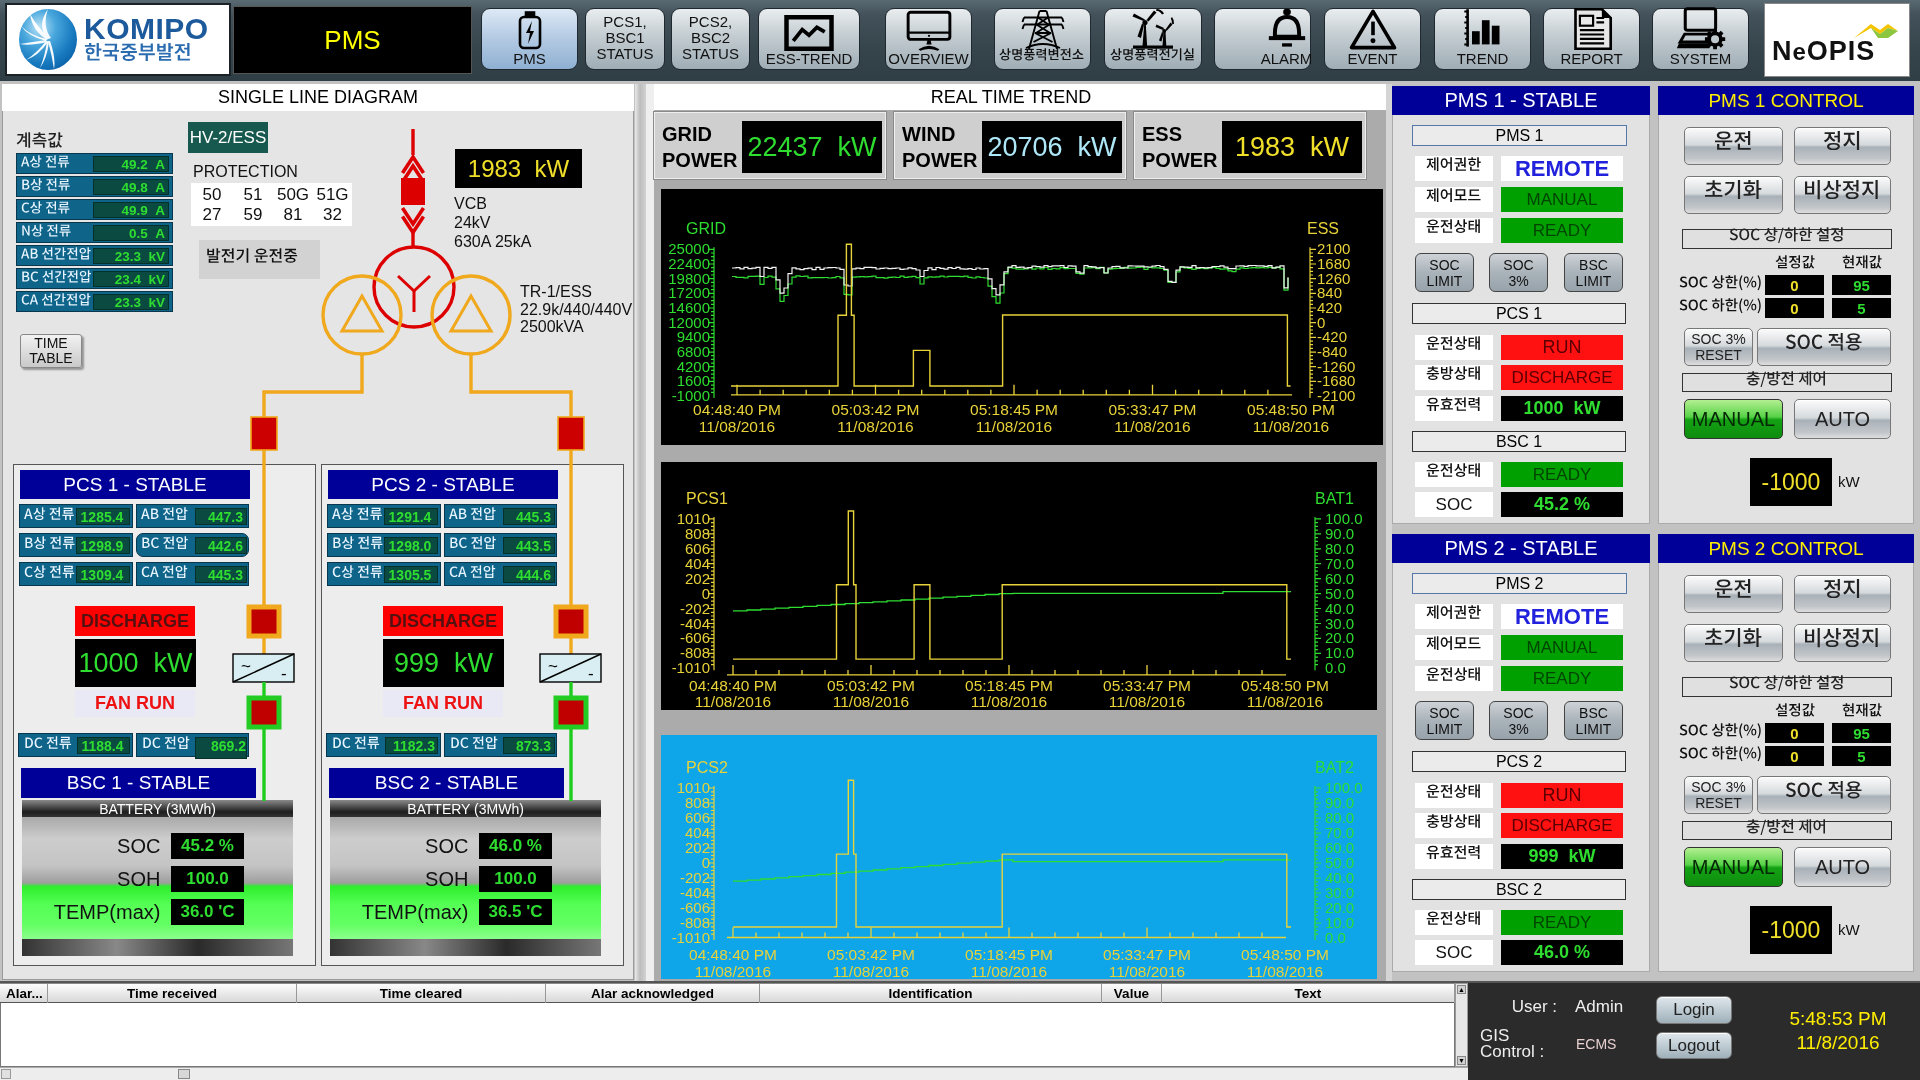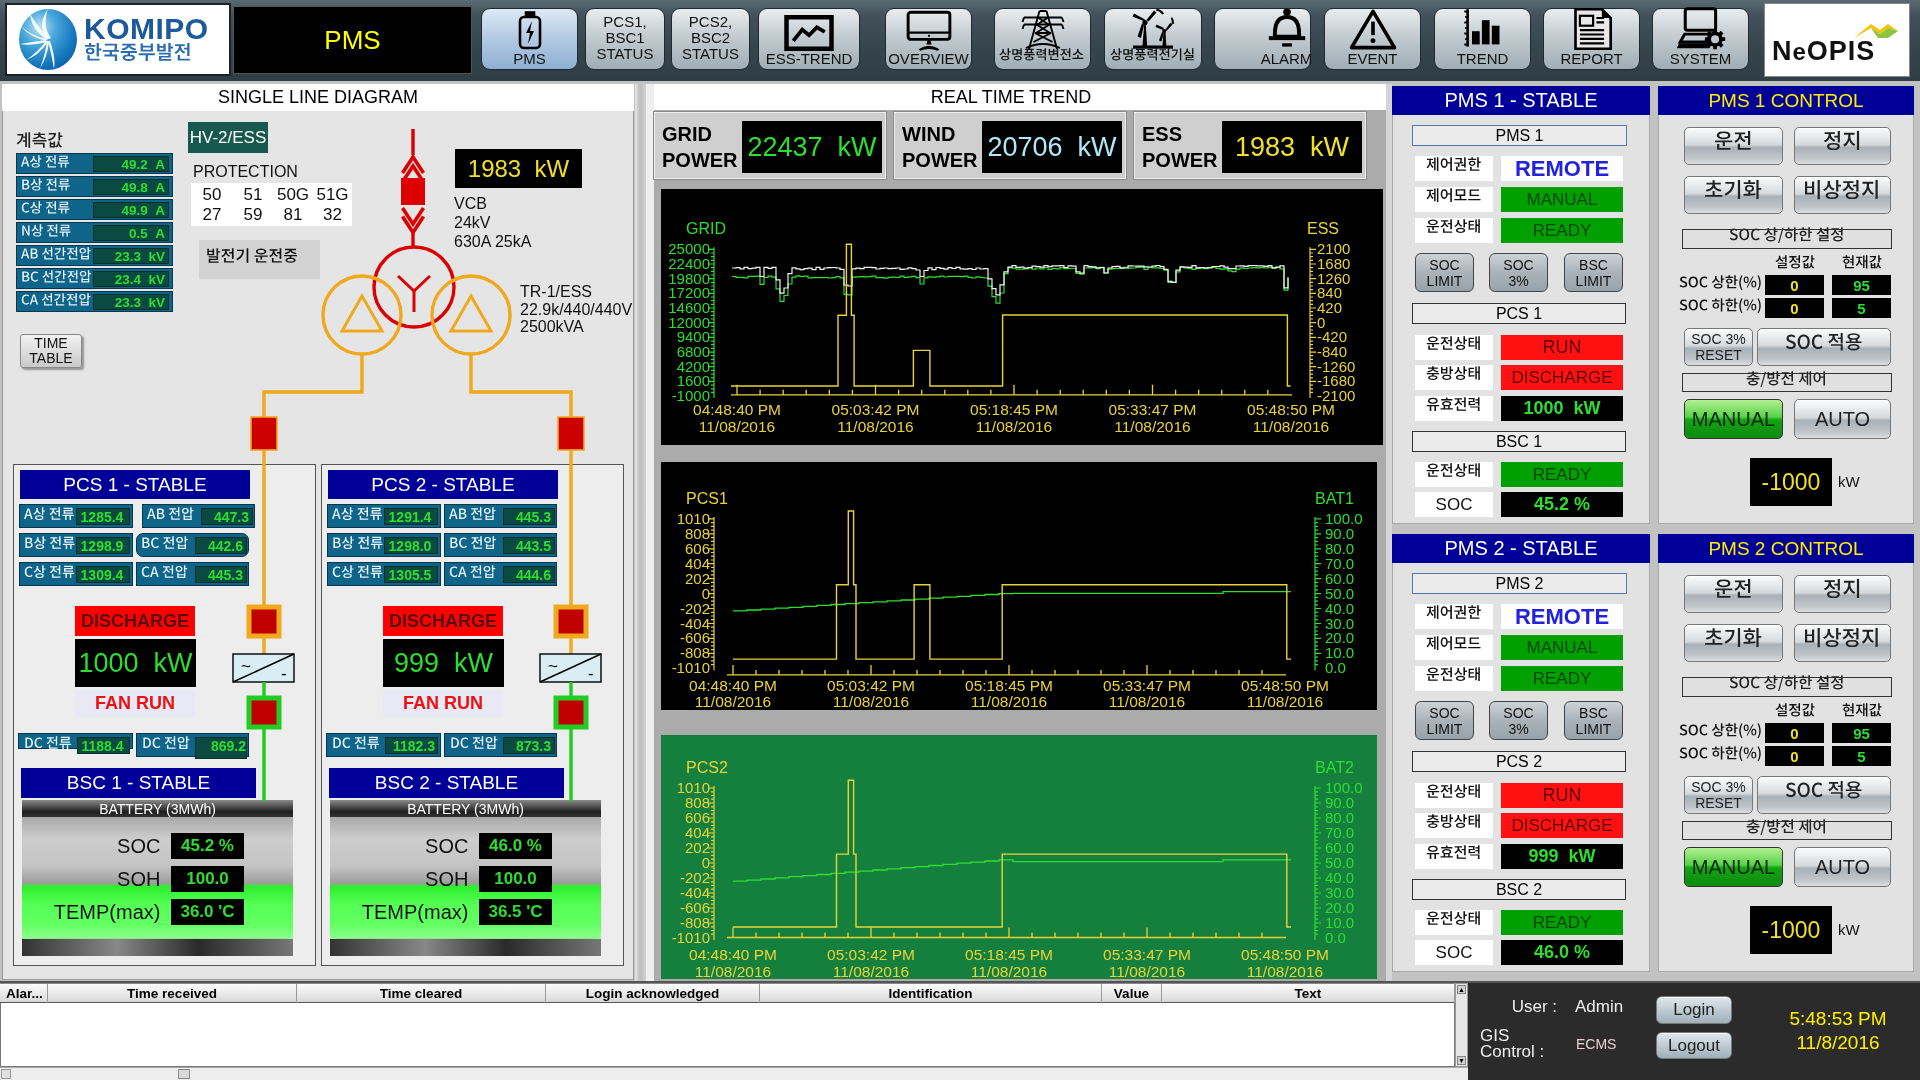--- a/index.html
+++ b/index.html
@@ -284,21 +284,21 @@
 <div class="a" style="left:13px;top:464px;width:303px;height:502px;background:#ededed;border:1px solid #555;"></div>
 <div class="a bluehead" style="left:20px;top:470px;width:230px;height:29px;">PCS 1 - STABLE</div>
 <div class="tealrow" style="left:19px;top:504px;width:114px;height:24px;">
     <div style="position:absolute;left:4px;top:3px;">
       <svg width="52" height="20" viewBox="0 -10.9 52 20" style="overflow:visible;display:block;">
         <path d="M0.0 0.0 3.4 -10.3H5.3L8.7 0.0H7.0L5.3 -5.6Q5.1 -6.4 4.8 -7.3Q4.6 -8.2 4.4 -9.0H4.3Q4.1 -8.2 3.8 -7.3Q3.6 -6.4 3.3 -5.6L1.7 0.0ZM1.9 -2.9V-4.2H6.7V-2.9Z M12.3 -11.0H13.5V-9.7Q13.5 -8.5 13.1 -7.4Q12.7 -6.3 11.9 -5.5Q11.1 -4.7 10.0 -4.3L9.2 -5.4Q10.2 -5.8 10.9 -6.5Q11.6 -7.1 12.0 -8.0Q12.3 -8.8 12.3 -9.7ZM12.6 -11.0H13.8V-9.6Q13.8 -9.0 14.0 -8.4Q14.2 -7.8 14.6 -7.3Q15.0 -6.8 15.5 -6.4Q16.1 -6.0 16.8 -5.8L16.0 -4.6Q15.0 -5.0 14.2 -5.8Q13.4 -6.5 13.0 -7.5Q12.6 -8.5 12.6 -9.6ZM17.9 -11.6H19.3V-4.0H17.9ZM18.9 -8.5H21.1V-7.3H18.9ZM15.2 -3.6Q16.5 -3.6 17.5 -3.4Q18.4 -3.1 19.0 -2.5Q19.5 -2.0 19.5 -1.2Q19.5 -0.5 19.0 0.0Q18.4 0.6 17.5 0.9Q16.5 1.1 15.2 1.1Q13.9 1.1 12.9 0.9Q12.0 0.6 11.5 0.0Q11.0 -0.5 11.0 -1.2Q11.0 -2.0 11.5 -2.5Q12.0 -3.1 12.9 -3.4Q13.9 -3.6 15.2 -3.6ZM15.2 -2.5Q14.3 -2.5 13.7 -2.4Q13.1 -2.2 12.7 -1.9Q12.4 -1.7 12.4 -1.2Q12.4 -0.8 12.7 -0.6Q13.1 -0.3 13.7 -0.1Q14.3 -0.0 15.2 -0.0Q16.1 -0.0 16.7 -0.1Q17.4 -0.3 17.7 -0.6Q18.0 -0.8 18.0 -1.2Q18.0 -1.7 17.7 -1.9Q17.4 -2.2 16.7 -2.4Q16.1 -2.5 15.2 -2.5Z M32.2 -8.2H35.3V-7.0H32.2ZM34.5 -11.6H36.0V-2.3H34.5ZM27.7 -0.3H36.3V0.9H27.7ZM27.7 -3.1H29.2V0.4H27.7ZM28.5 -10.0H29.7V-9.1Q29.7 -7.9 29.3 -6.8Q28.9 -5.8 28.1 -5.0Q27.3 -4.2 26.1 -3.8L25.4 -5.0Q26.1 -5.2 26.7 -5.7Q27.3 -6.1 27.7 -6.6Q28.1 -7.2 28.3 -7.8Q28.5 -8.4 28.5 -9.1ZM28.8 -10.0H30.0V-9.1Q30.0 -8.3 30.3 -7.5Q30.7 -6.8 31.4 -6.2Q32.0 -5.6 33.0 -5.2L32.3 -4.1Q31.2 -4.5 30.4 -5.2Q29.6 -6.0 29.2 -7.0Q28.8 -8.0 28.8 -9.1ZM25.8 -10.7H32.7V-9.5H25.8Z M38.3 -4.1H49.8V-2.9H38.3ZM41.1 -3.4H42.6V1.2H41.1ZM45.5 -3.4H47.0V1.2H45.5ZM39.6 -11.2H48.5V-7.7H41.1V-5.6H39.6V-8.8H47.0V-10.0H39.6ZM39.6 -6.4H48.8V-5.2H39.6Z" fill="#e8f4ff"></path>
       </svg>
     </div>
     <div class="tr-inset" style="left:56px;top:3px;width:54px;height:17px;font-size:14px;padding-right:2px;line-height:16px;text-align:center;">1285.4</div>
   </div>
-<div class="tealrow" style="left:142px;top:504px;width:113px;height:24px;">
+<div class="tealrow" style="left:136px;top:504px;width:113px;height:24px;">
     <div style="position:absolute;left:4px;top:3px;">
       <svg width="48" height="20" viewBox="0 -10.9 48 20" style="overflow:visible;display:block;">
         <path d="M0.0 0.0 3.4 -10.3H5.3L8.7 0.0H7.0L5.3 -5.6Q5.1 -6.4 4.8 -7.3Q4.6 -8.2 4.4 -9.0H4.3Q4.1 -8.2 3.8 -7.3Q3.6 -6.4 3.3 -5.6L1.7 0.0ZM1.9 -2.9V-4.2H6.7V-2.9Z M10.1 0.0V-10.3H13.3Q14.3 -10.3 15.1 -10.1Q16.0 -9.8 16.4 -9.3Q16.9 -8.7 16.9 -7.8Q16.9 -7.3 16.7 -6.8Q16.5 -6.4 16.2 -6.0Q15.9 -5.7 15.4 -5.5V-5.5Q16.3 -5.3 16.9 -4.7Q17.5 -4.1 17.5 -3.0Q17.5 -2.0 16.9 -1.3Q16.4 -0.7 15.5 -0.3Q14.7 0.0 13.5 0.0ZM11.7 -6.0H13.1Q14.3 -6.0 14.8 -6.4Q15.3 -6.8 15.3 -7.6Q15.3 -8.4 14.8 -8.7Q14.2 -9.0 13.1 -9.0H11.7ZM11.7 -1.3H13.3Q14.5 -1.3 15.2 -1.7Q15.9 -2.2 15.9 -3.1Q15.9 -4.0 15.2 -4.4Q14.6 -4.8 13.3 -4.8H11.7Z M28.7 -8.2H31.8V-7.0H28.7ZM31.0 -11.6H32.4V-2.3H31.0ZM24.2 -0.3H32.8V0.9H24.2ZM24.2 -3.1H25.6V0.4H24.2ZM25.0 -10.0H26.2V-9.1Q26.2 -7.9 25.7 -6.8Q25.3 -5.8 24.5 -5.0Q23.7 -4.2 22.6 -3.8L21.8 -5.0Q22.6 -5.2 23.2 -5.7Q23.7 -6.1 24.1 -6.6Q24.6 -7.2 24.8 -7.8Q25.0 -8.4 25.0 -9.1ZM25.3 -10.0H26.4V-9.1Q26.4 -8.3 26.8 -7.5Q27.1 -6.8 27.8 -6.2Q28.5 -5.6 29.5 -5.2L28.7 -4.1Q27.6 -4.5 26.8 -5.2Q26.1 -6.0 25.7 -7.0Q25.3 -8.0 25.3 -9.1ZM22.3 -10.7H29.1V-9.5H22.3Z M38.3 -11.0Q39.3 -11.0 40.0 -10.6Q40.8 -10.3 41.2 -9.6Q41.7 -8.9 41.7 -8.0Q41.7 -7.2 41.2 -6.5Q40.8 -5.8 40.0 -5.4Q39.3 -5.0 38.3 -5.0Q37.3 -5.0 36.5 -5.4Q35.8 -5.8 35.3 -6.5Q34.9 -7.2 34.9 -8.0Q34.9 -8.9 35.3 -9.6Q35.8 -10.3 36.5 -10.6Q37.3 -11.0 38.3 -11.0ZM38.3 -9.8Q37.7 -9.8 37.3 -9.6Q36.8 -9.4 36.6 -9.0Q36.3 -8.6 36.3 -8.0Q36.3 -7.5 36.6 -7.1Q36.8 -6.7 37.3 -6.5Q37.7 -6.3 38.3 -6.3Q38.9 -6.3 39.3 -6.5Q39.7 -6.7 40.0 -7.1Q40.2 -7.5 40.2 -8.0Q40.2 -8.6 40.0 -9.0Q39.7 -9.4 39.3 -9.6Q38.9 -9.8 38.3 -9.8ZM43.2 -11.6H44.7V-4.7H43.2ZM44.3 -8.8H46.5V-7.6H44.3ZM36.5 -4.1H38.0V-2.7H43.3V-4.1H44.7V1.0H36.5ZM38.0 -1.6V-0.2H43.3V-1.6Z" fill="#e8f4ff"></path>
       </svg>
     </div>
     <div class="tr-inset" style="left:58px;top:3px;width:52px;height:17px;font-size:14px;padding-right:3px;line-height:16px;">447.3</div>
   </div>
 <div class="tealrow" style="left:19px;top:533px;width:114px;height:24px;">
     <div style="position:absolute;left:4px;top:3px;">
       <svg width="53" height="20" viewBox="0 -10.9 53 20" style="overflow:visible;display:block;">
@@ -327,21 +327,21 @@
     <div style="position:absolute;left:4px;top:3px;">
       <svg width="48" height="20" viewBox="0 -10.9 48 20" style="overflow:visible;display:block;">
         <path d="M5.4 0.2Q4.4 0.2 3.6 -0.2Q2.7 -0.5 2.1 -1.2Q1.5 -1.9 1.1 -2.9Q0.8 -3.9 0.8 -5.1Q0.8 -6.4 1.1 -7.4Q1.5 -8.4 2.1 -9.1Q2.8 -9.8 3.6 -10.1Q4.5 -10.5 5.5 -10.5Q6.4 -10.5 7.2 -10.1Q7.9 -9.7 8.4 -9.2L7.5 -8.2Q7.1 -8.6 6.6 -8.8Q6.1 -9.1 5.5 -9.1Q4.6 -9.1 3.9 -8.6Q3.2 -8.1 2.8 -7.3Q2.5 -6.4 2.5 -5.2Q2.5 -4.0 2.8 -3.1Q3.2 -2.2 3.9 -1.7Q4.5 -1.2 5.4 -1.2Q6.1 -1.2 6.7 -1.5Q7.3 -1.8 7.7 -2.3L8.6 -1.3Q8.0 -0.6 7.2 -0.2Q6.4 0.2 5.4 0.2Z M9.0 0.0 12.5 -10.3H14.3L17.7 0.0H16.0L14.4 -5.6Q14.1 -6.4 13.9 -7.3Q13.6 -8.2 13.4 -9.0H13.3Q13.1 -8.2 12.9 -7.3Q12.6 -6.4 12.4 -5.6L10.7 0.0ZM11.0 -2.9V-4.2H15.8V-2.9Z M28.4 -8.2H31.5V-7.0H28.4ZM30.7 -11.6H32.1V-2.3H30.7ZM23.9 -0.3H32.5V0.9H23.9ZM23.9 -3.1H25.3V0.4H23.9ZM24.7 -10.0H25.9V-9.1Q25.9 -7.9 25.4 -6.8Q25.0 -5.8 24.2 -5.0Q23.4 -4.2 22.3 -3.8L21.5 -5.0Q22.3 -5.2 22.9 -5.7Q23.4 -6.1 23.9 -6.6Q24.3 -7.2 24.5 -7.8Q24.7 -8.4 24.7 -9.1ZM25.0 -10.0H26.2V-9.1Q26.2 -8.3 26.5 -7.5Q26.8 -6.8 27.5 -6.2Q28.2 -5.6 29.2 -5.2L28.4 -4.1Q27.3 -4.5 26.6 -5.2Q25.8 -6.0 25.4 -7.0Q25.0 -8.0 25.0 -9.1ZM22.0 -10.7H28.8V-9.5H22.0Z M38.0 -11.0Q39.0 -11.0 39.7 -10.6Q40.5 -10.3 40.9 -9.6Q41.4 -8.9 41.4 -8.0Q41.4 -7.2 40.9 -6.5Q40.5 -5.8 39.7 -5.4Q39.0 -5.0 38.0 -5.0Q37.0 -5.0 36.3 -5.4Q35.5 -5.8 35.0 -6.5Q34.6 -7.2 34.6 -8.0Q34.6 -8.9 35.0 -9.6Q35.5 -10.3 36.3 -10.6Q37.0 -11.0 38.0 -11.0ZM38.0 -9.8Q37.4 -9.8 37.0 -9.6Q36.5 -9.4 36.3 -9.0Q36.0 -8.6 36.0 -8.0Q36.0 -7.5 36.3 -7.1Q36.5 -6.7 37.0 -6.5Q37.4 -6.3 38.0 -6.3Q38.6 -6.3 39.0 -6.5Q39.4 -6.7 39.7 -7.1Q40.0 -7.5 40.0 -8.0Q40.0 -8.6 39.7 -9.0Q39.4 -9.4 39.0 -9.6Q38.6 -9.8 38.0 -9.8ZM42.9 -11.6H44.4V-4.7H42.9ZM44.0 -8.8H46.2V-7.6H44.0ZM36.2 -4.1H37.7V-2.7H43.0V-4.1H44.4V1.0H36.2ZM37.7 -1.6V-0.2H43.0V-1.6Z" fill="#e8f4ff"></path>
       </svg>
     </div>
     <div class="tr-inset" style="left:58px;top:3px;width:52px;height:17px;font-size:14px;padding-right:3px;line-height:16px;">445.3</div>
   </div>
 <div class="a" style="left:75px;top:606px;width:120px;height:30px;background:#ff0000;display:flex;align-items:center;justify-content:center;font-size:18px;font-weight:bold;color:#531111;">DISCHARGE</div>
 <div class="a disp" style="left:75px;top:639px;width:121px;height:48px;font-size:27px;font-weight:normal;">1000&nbsp;&nbsp;kW</div>
 <div class="a" style="left:75px;top:690px;width:120px;height:27px;background:#e9e9f6;display:flex;align-items:center;justify-content:center;font-size:18px;font-weight:bold;color:#ee1111;">FAN RUN</div>
-<div class="tealrow" style="left:18px;top:733px;width:115px;height:16px;">
+<div class="tealrow" style="left:18px;top:733px;width:115px;height:24px;">
     <div style="position:absolute;left:5px;top:3px;">
       <svg width="49" height="20" viewBox="0 -10.9 49 20" style="overflow:visible;display:block;">
         <path d="M1.4 0.0V-10.3H4.0Q5.6 -10.3 6.7 -9.7Q7.8 -9.2 8.4 -8.0Q9.0 -6.9 9.0 -5.2Q9.0 -3.5 8.4 -2.4Q7.8 -1.2 6.8 -0.6Q5.7 0.0 4.1 0.0ZM3.0 -1.3H3.9Q5.0 -1.3 5.8 -1.8Q6.5 -2.2 6.9 -3.1Q7.3 -3.9 7.3 -5.2Q7.3 -6.5 6.9 -7.3Q6.5 -8.2 5.8 -8.6Q5.0 -9.0 3.9 -9.0H3.0Z M15.2 0.2Q14.2 0.2 13.4 -0.2Q12.5 -0.5 11.9 -1.2Q11.3 -1.9 10.9 -2.9Q10.6 -3.9 10.6 -5.1Q10.6 -6.4 10.9 -7.4Q11.3 -8.4 11.9 -9.1Q12.6 -9.8 13.4 -10.1Q14.3 -10.5 15.2 -10.5Q16.2 -10.5 16.9 -10.1Q17.7 -9.7 18.2 -9.2L17.3 -8.2Q16.9 -8.6 16.4 -8.8Q15.9 -9.1 15.3 -9.1Q14.4 -9.1 13.7 -8.6Q13.0 -8.1 12.6 -7.3Q12.3 -6.4 12.3 -5.2Q12.3 -4.0 12.6 -3.1Q13.0 -2.2 13.7 -1.7Q14.3 -1.2 15.2 -1.2Q15.9 -1.2 16.5 -1.5Q17.0 -1.8 17.5 -2.3L18.4 -1.3Q17.8 -0.6 17.0 -0.2Q16.2 0.2 15.2 0.2Z M29.4 -8.2H32.6V-7.0H29.4ZM31.8 -11.6H33.2V-2.3H31.8ZM24.9 -0.3H33.6V0.9H24.9ZM24.9 -3.1H26.4V0.4H24.9ZM25.7 -10.0H26.9V-9.1Q26.9 -7.9 26.5 -6.8Q26.1 -5.8 25.3 -5.0Q24.5 -4.2 23.4 -3.8L22.6 -5.0Q23.4 -5.2 23.9 -5.7Q24.5 -6.1 24.9 -6.6Q25.3 -7.2 25.5 -7.8Q25.7 -8.4 25.7 -9.1ZM26.0 -10.0H27.2V-9.1Q27.2 -8.3 27.6 -7.5Q27.9 -6.8 28.6 -6.2Q29.3 -5.6 30.2 -5.2L29.5 -4.1Q28.4 -4.5 27.6 -5.2Q26.9 -6.0 26.5 -7.0Q26.0 -8.0 26.0 -9.1ZM23.0 -10.7H29.9V-9.5H23.0Z M35.5 -4.1H47.1V-2.9H35.5ZM38.4 -3.4H39.8V1.2H38.4ZM42.8 -3.4H44.2V1.2H42.8ZM36.9 -11.2H45.7V-7.7H38.4V-5.6H36.9V-8.8H44.2V-10.0H36.9ZM36.9 -6.4H46.0V-5.2H36.9Z" fill="#e8f4ff"></path>
       </svg>
     </div>
     <div class="tr-inset" style="left:58px;top:3px;width:53px;height:17px;font-size:14px;padding-right:2px;line-height:16px;text-align:center;">1188.4</div>
   </div>
 <div class="tealrow" style="left:136px;top:733px;width:113px;height:24px;">
     <div style="position:absolute;left:5px;top:3px;">
       <svg width="49" height="20" viewBox="0 -10.9 49 20" style="overflow:visible;display:block;">
@@ -585,21 +585,21 @@
       <text x="348.0" y="228.9" font-size="15.5" fill="#e8d23a" text-anchor="middle" font-family="Liberation Sans">05:18:45 PM</text>
       <text x="348.0" y="244.9" font-size="15.5" fill="#e8d23a" text-anchor="middle" font-family="Liberation Sans">11/08/2016</text>
       <text x="486.0" y="228.9" font-size="15.5" fill="#e8d23a" text-anchor="middle" font-family="Liberation Sans">05:33:47 PM</text>
       <text x="486.0" y="244.9" font-size="15.5" fill="#e8d23a" text-anchor="middle" font-family="Liberation Sans">11/08/2016</text>
       <text x="624.0" y="228.9" font-size="15.5" fill="#e8d23a" text-anchor="middle" font-family="Liberation Sans">05:48:50 PM</text>
       <text x="624.0" y="244.9" font-size="15.5" fill="#e8d23a" text-anchor="middle" font-family="Liberation Sans">11/08/2016</text>
       <path d="M72,148.9 H86.0 V148.0 H100.0 V147.1 H114.0 V146.2 H128.0 V145.3 H142.0 V144.3 H156.0 V143.4 H170.0 V142.5 H184.0 V141.6 H198.0 V140.7 H212.0 V139.8 H226.0 V138.9 H240.0 V138.0 H254.0 V137.1 H268.0 V136.1 H282.0 V135.2 H296.0 V134.3 H310.0 V133.4 H324.0 V132.5 H338.0 V131.6 H352.0 V131.4 H366.0 V131.4 H380.0 V131.4 H394.0 V131.4 H408.0 V131.4 H422.0 V131.4 H436.0 V131.4 H450.0 V131.4 H464.0 V131.4 H478.0 V131.4 H492.0 V131.4 H506.0 V131.4 H520.0 V131.4 H534.0 V131.4 H548.0 V131.4 H562.0 V129.6 H576.0 V129.6 H590.0 V129.6 H604.0 V129.6 H618.0 V129.6 H630.0 V129.6" fill="none" stroke="#2edd30" stroke-width="1.3"></path>
       <path d="M72,197.1 H175.5 V122.7 H187.3 V49 H192.6 V122.7 H195 V197.1 H253.1 V122.7 H268.9 V197.1 H341.2 V122.7 H625.8 V197.1 H630" fill="none" stroke="#e8d23a" stroke-width="1.4"></path>
     </svg>
   </div>
-<div class="a" style="left:661px;top:735px;width:716px;height:244px;background:#15803d;">
+<div class="a" style="left:661px;top:735px;width:716px;height:244px;background:#0ea5e9;">
     <svg width="716" height="244" viewBox="0 0 716 244" style="display:block;">
       <text x="25" y="38" font-size="16" fill="#e8d23a" font-family="Liberation Sans">PCS2</text>
       <text x="654" y="38" font-size="16" fill="#2edd30" font-family="Liberation Sans">BAT2</text>
       <text x="49" y="58.0" font-size="15" fill="#e8d23a" text-anchor="end" font-family="Liberation Sans">1010</text>
       <text x="49" y="73.0" font-size="15" fill="#e8d23a" text-anchor="end" font-family="Liberation Sans">808</text>
       <text x="49" y="88.0" font-size="15" fill="#e8d23a" text-anchor="end" font-family="Liberation Sans">606</text>
       <text x="49" y="103.0" font-size="15" fill="#e8d23a" text-anchor="end" font-family="Liberation Sans">404</text>
       <text x="49" y="118.0" font-size="15" fill="#e8d23a" text-anchor="end" font-family="Liberation Sans">202</text>
       <text x="49" y="133.0" font-size="15" fill="#e8d23a" text-anchor="end" font-family="Liberation Sans">0</text>
       <text x="49" y="148.0" font-size="15" fill="#e8d23a" text-anchor="end" font-family="Liberation Sans">-202</text>
@@ -870,21 +870,21 @@
 <div class="a" style="left:1684px;top:847px;width:99px;height:40px;border:1px solid #333;border-radius:5px;background:linear-gradient(180deg,#b4ef92 0%,#58d348 44%,#14a214 52%,#0e8c0e 100%);display:flex;align-items:center;justify-content:center;font-size:20px;color:#072807;">MANUAL</div>
 <div class="silverbtn" style="left:1794px;top:847px;width:97px;height:40px;font-size:20px;">AUTO</div>
 <div class="rowval" style="left:1750px;top:906px;width:82px;height:48px;background:#000;color:#f0e02a;font-size:23px;font-weight:normal;">-1000</div>
 <div class="a" style="left:1838px;top:921px;font-size:15px;color:#111;">kW</div>
 <div class="a" style="left:0;top:981px;width:1920px;height:2px;background:#555;"></div>
 <div class="a" style="left:0;top:983px;width:1468px;height:97px;background:#f0f0f0;"></div>
 <div class="a" style="left:0;top:983px;width:1455px;height:20px;background:linear-gradient(180deg,#fdfdfd,#d8d8d8);border-top:1px solid #888;border-bottom:1px solid #555;">
     <div style="position:absolute;left:0px;top:0;width:48px;height:19px;border-right:1px solid #999;display:flex;align-items:center;justify-content:flex-start;font-size:13.5px;font-weight:bold;color:#000;padding-left:6px;">Alar...</div>
     <div style="position:absolute;left:48px;top:0;width:249px;height:19px;border-right:1px solid #999;display:flex;align-items:center;justify-content:center;font-size:13.5px;font-weight:bold;color:#000;padding-left:0px;">Time received</div>
     <div style="position:absolute;left:297px;top:0;width:249px;height:19px;border-right:1px solid #999;display:flex;align-items:center;justify-content:center;font-size:13.5px;font-weight:bold;color:#000;padding-left:0px;">Time cleared</div>
-    <div style="position:absolute;left:546px;top:0;width:214px;height:19px;border-right:1px solid #999;display:flex;align-items:center;justify-content:center;font-size:13.5px;font-weight:bold;color:#000;padding-left:0px;">Login acknowledged</div>
+    <div style="position:absolute;left:546px;top:0;width:214px;height:19px;border-right:1px solid #999;display:flex;align-items:center;justify-content:center;font-size:13.5px;font-weight:bold;color:#000;padding-left:0px;">Alar acknowledged</div>
     <div style="position:absolute;left:760px;top:0;width:342px;height:19px;border-right:1px solid #999;display:flex;align-items:center;justify-content:center;font-size:13.5px;font-weight:bold;color:#000;padding-left:0px;">Identification</div>
     <div style="position:absolute;left:1102px;top:0;width:60px;height:19px;border-right:1px solid #999;display:flex;align-items:center;justify-content:center;font-size:13.5px;font-weight:bold;color:#000;padding-left:0px;">Value</div>
     <div style="position:absolute;left:1162px;top:0;width:293px;height:19px;border-right:1px solid #999;display:flex;align-items:center;justify-content:center;font-size:13.5px;font-weight:bold;color:#000;padding-left:0px;">Text</div>
   </div>
 <div class="a" style="left:0;top:1003px;width:1455px;height:64px;background:#fff;border:1px solid #777;border-top:none;"></div>
 <div class="a" style="left:1455px;top:983px;width:13px;height:84px;background:#e6e6e6;border:1px solid #999;">
     <div style="position:absolute;left:1px;top:1px;width:9px;height:9px;background:#d0d0d0;border:1px solid #888;font-size:7px;text-align:center;line-height:8px;">▲</div>
     <div style="position:absolute;left:1px;bottom:1px;width:9px;height:9px;background:#d0d0d0;border:1px solid #888;font-size:7px;text-align:center;line-height:8px;">▼</div>
   </div>
 <div class="a" style="left:0;top:1067px;width:1468px;height:13px;background:#ededed;border-top:1px solid #aaa;">

